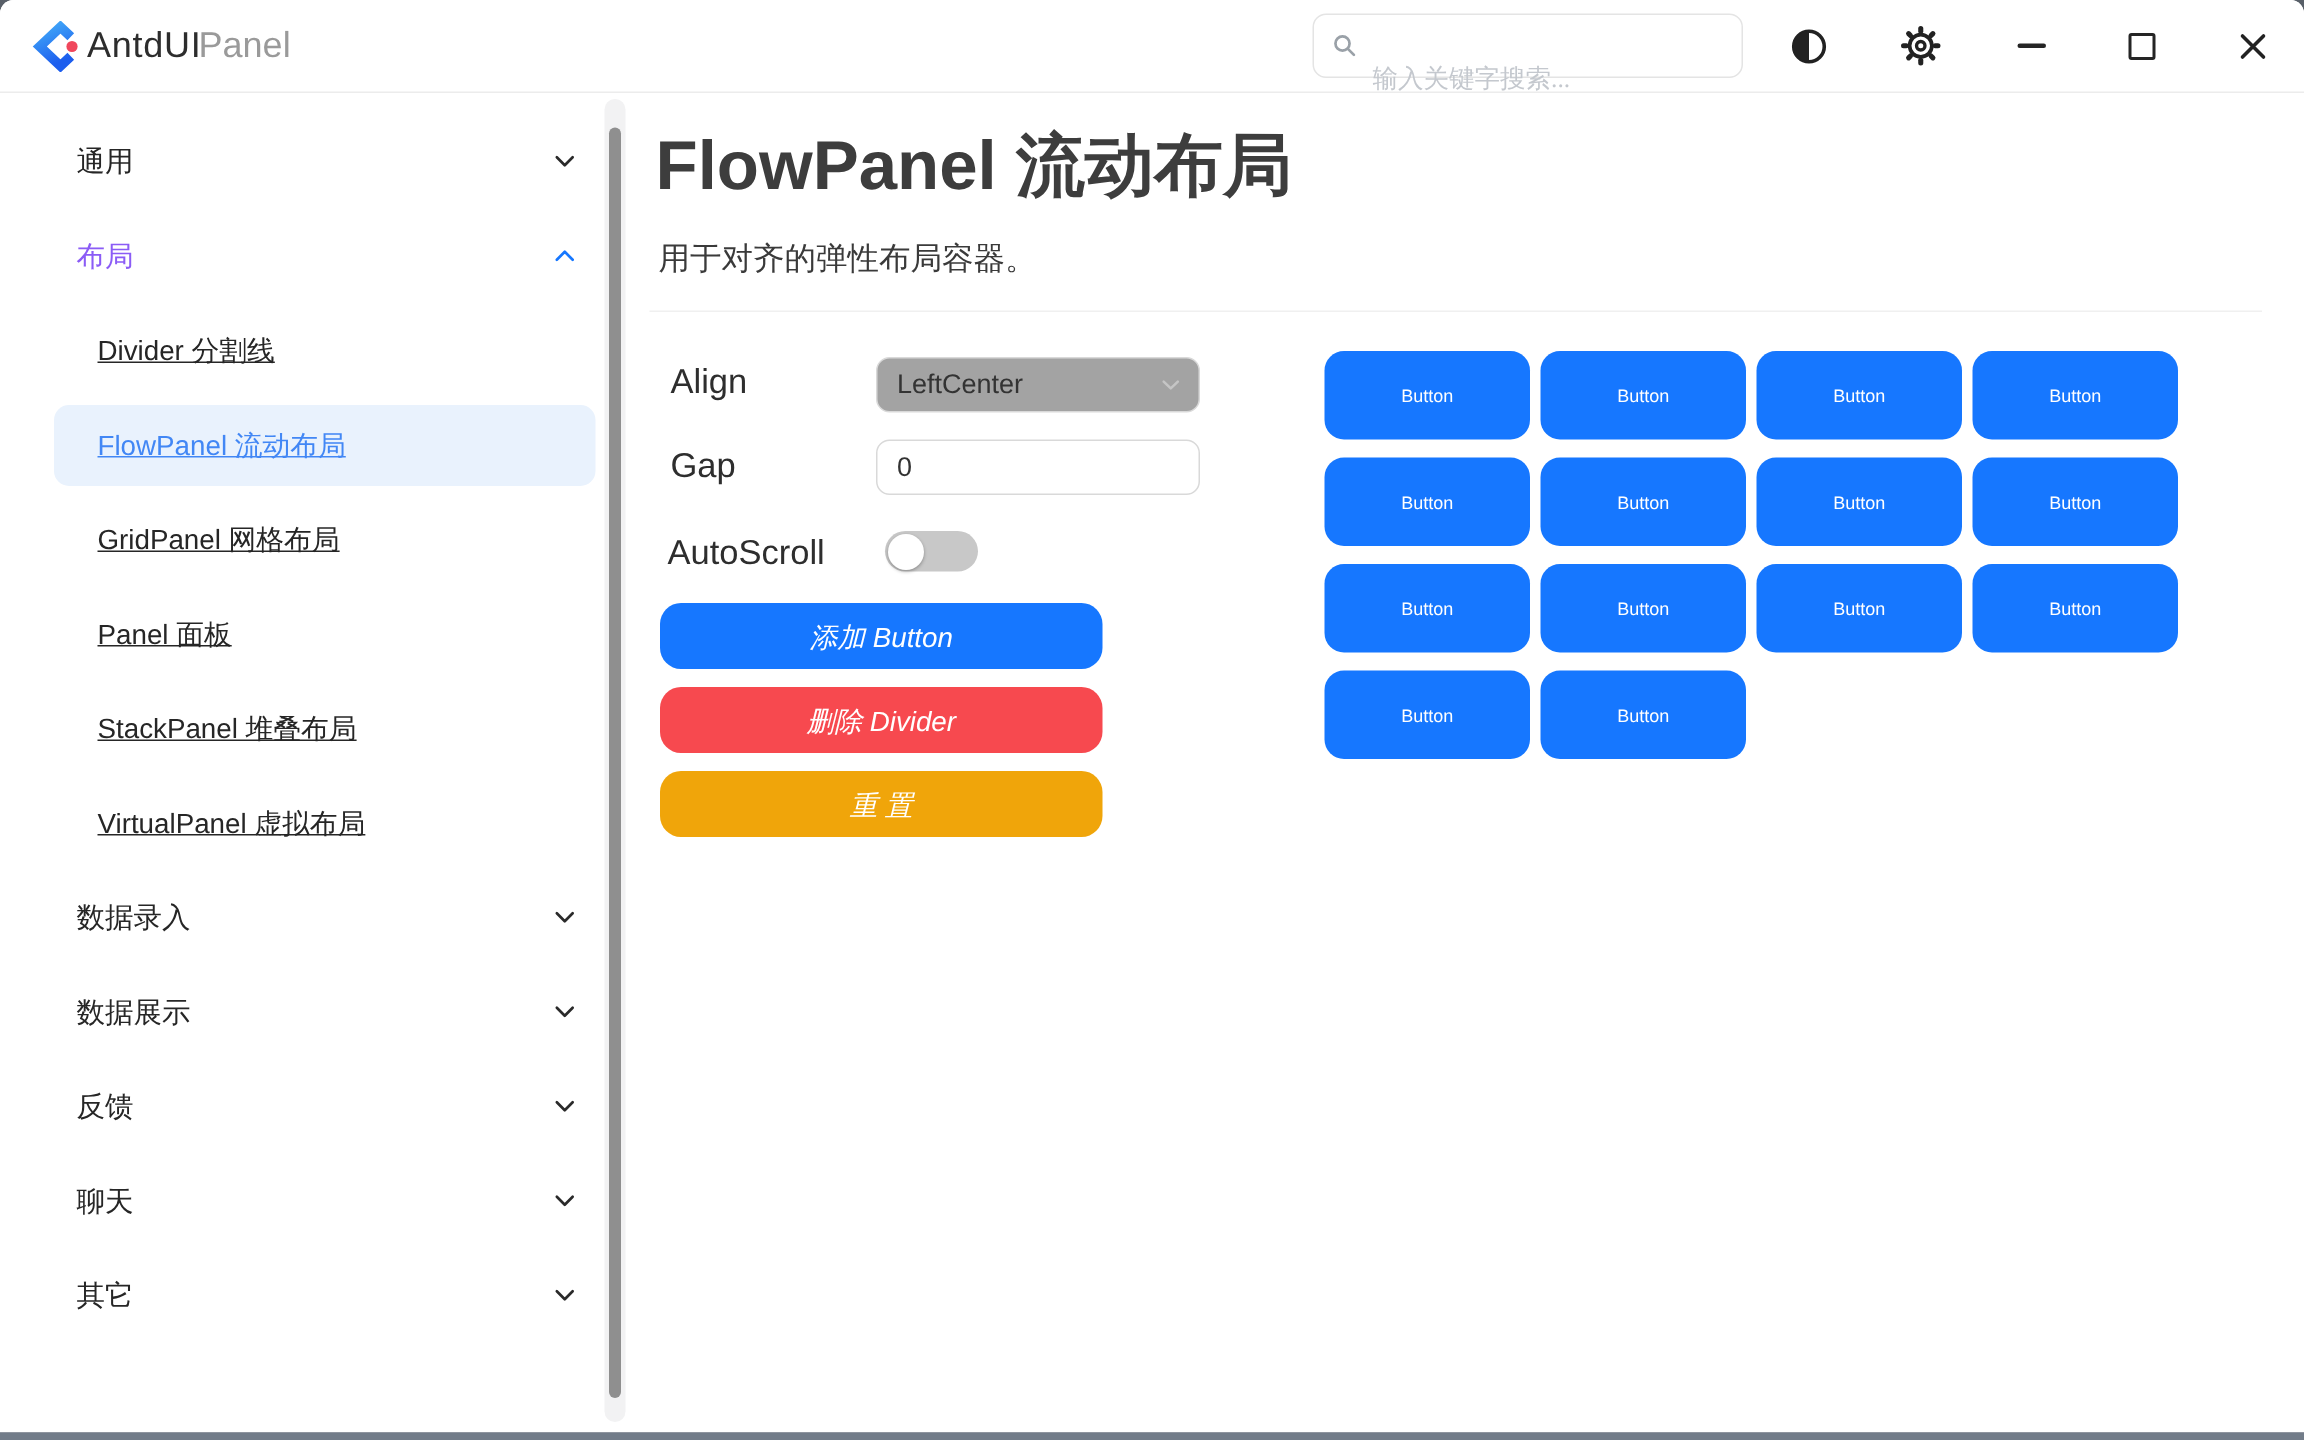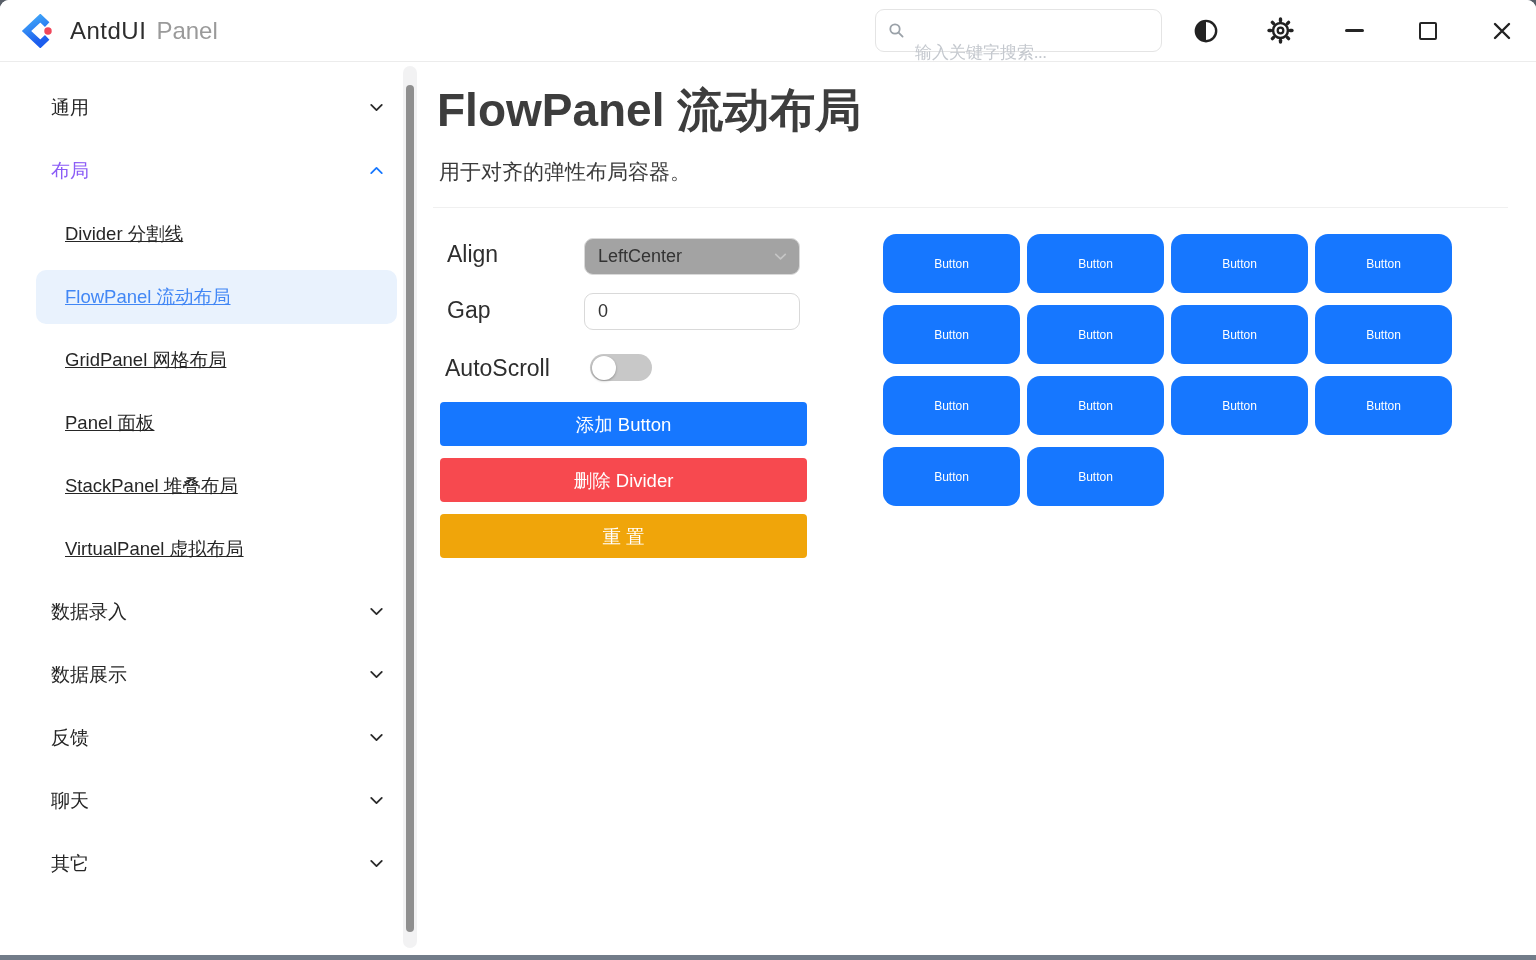--- a/index.html
+++ b/index.html
@@ -10,21 +10,21 @@
     -webkit-font-smoothing:antialiased;
   }
   .window{
     position:absolute;left:0;top:0;width:1536px;height:955px;
     background:#ffffff;border-radius:9px 9px 0 0;overflow:hidden;
   }
   .bottom-edge{position:absolute;left:0;top:955px;width:1536px;height:5px;background:#727c89;}
 
   
   .titlebar{position:absolute;left:0;top:0;width:1536px;height:61px;background:#fff;border-bottom:1px solid #ececec;}
-  .brand{position:absolute;left:21px;top:0;height:61px;display:flex;align-items:center;gap:12px;}
+  .brand{position:absolute;left:21px;top:0;height:61px;display:flex;align-items:center;}
   .brand-name{font-size:24px;color:#2d2d2d;font-weight:500;letter-spacing:.5px;}
   .brand-sub{font-size:24px;color:#9a9a9a;font-weight:400;margin-left:-2px;}
   .search{
     position:absolute;left:875px;top:9px;width:287px;height:43px;box-sizing:border-box;
     border:1px solid #e4e4e4;border-radius:9px;display:flex;align-items:center;padding:0 12px;background:#fff;
   }
   .search input{
     border:none;outline:none;flex:1;font-size:17px;color:#444;margin-left:8px;background:transparent;
     font-family:Liberation Serif, serif;
     margin-top:44px;
@@ -86,24 +86,25 @@
   .toggle{
     position:absolute;left:590px;top:354px;width:62px;height:27px;border-radius:14px;
     background:#c8c8c8;cursor:pointer;
   }
   .toggle .knob{
     position:absolute;left:2px;top:1.5px;width:24px;height:24px;border-radius:50%;
     background:#fff;box-shadow:0 1px 2.5px rgba(0,0,0,.3);
   }
 
   .act-btn{
-    position:absolute;left:440px;width:367px;height:44px;border-radius:4px;border:none;
+    position:absolute;left:440px;width:295px;height:44px;border-radius:14px;border:none;
     display:flex;align-items:center;justify-content:center;
     font-size:18.5px;color:#fff;cursor:pointer;
     font-family:"Liberation Sans","DejaVu Sans",sans-serif;
+    font-style:italic;
   }
   .btn-add{top:402px;background:#1677FF;}
   .btn-del{top:458px;background:#F7494F;}
   .btn-reset{top:514px;background:#F0A50A;}
 
   .flow-grid{
     position:absolute;left:883px;top:234px;
     display:grid;grid-template-columns:repeat(4,137px);grid-auto-rows:59px;
     column-gap:7px;row-gap:12px;
   }

